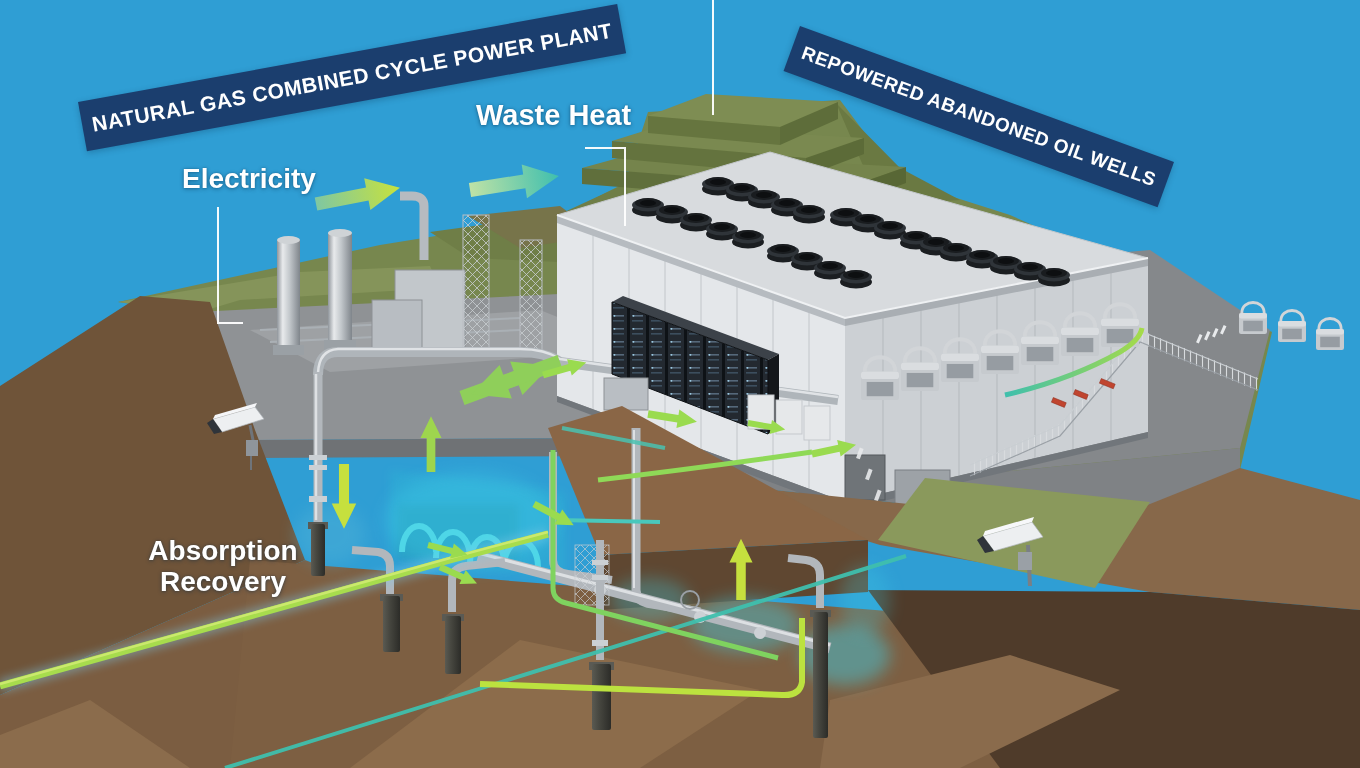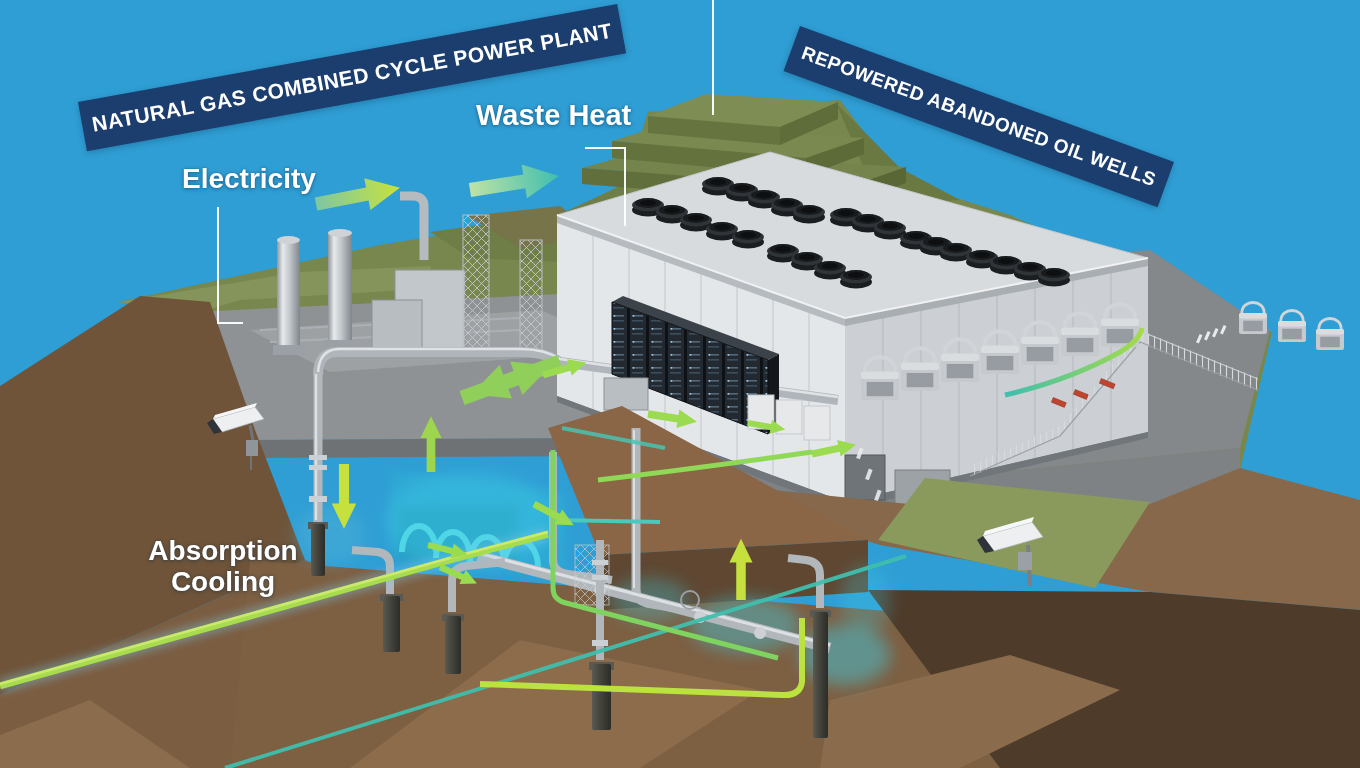--- a/index.html
+++ b/index.html
@@ -372,16 +372,16 @@
 </div>
 
 <div id="label-eg" class="label">
   <div>Electricity</div>
 </div>
 <div id="label-whr" class="label">
   <div>Waste Heat</div>
 </div>
 <div id="label-ac" class="label">
   <div>Absorption</div>
-  <div>Cooling</div>
+  <div>Recovery</div>
 </div>
 
 </div>
 
 </body></html>

